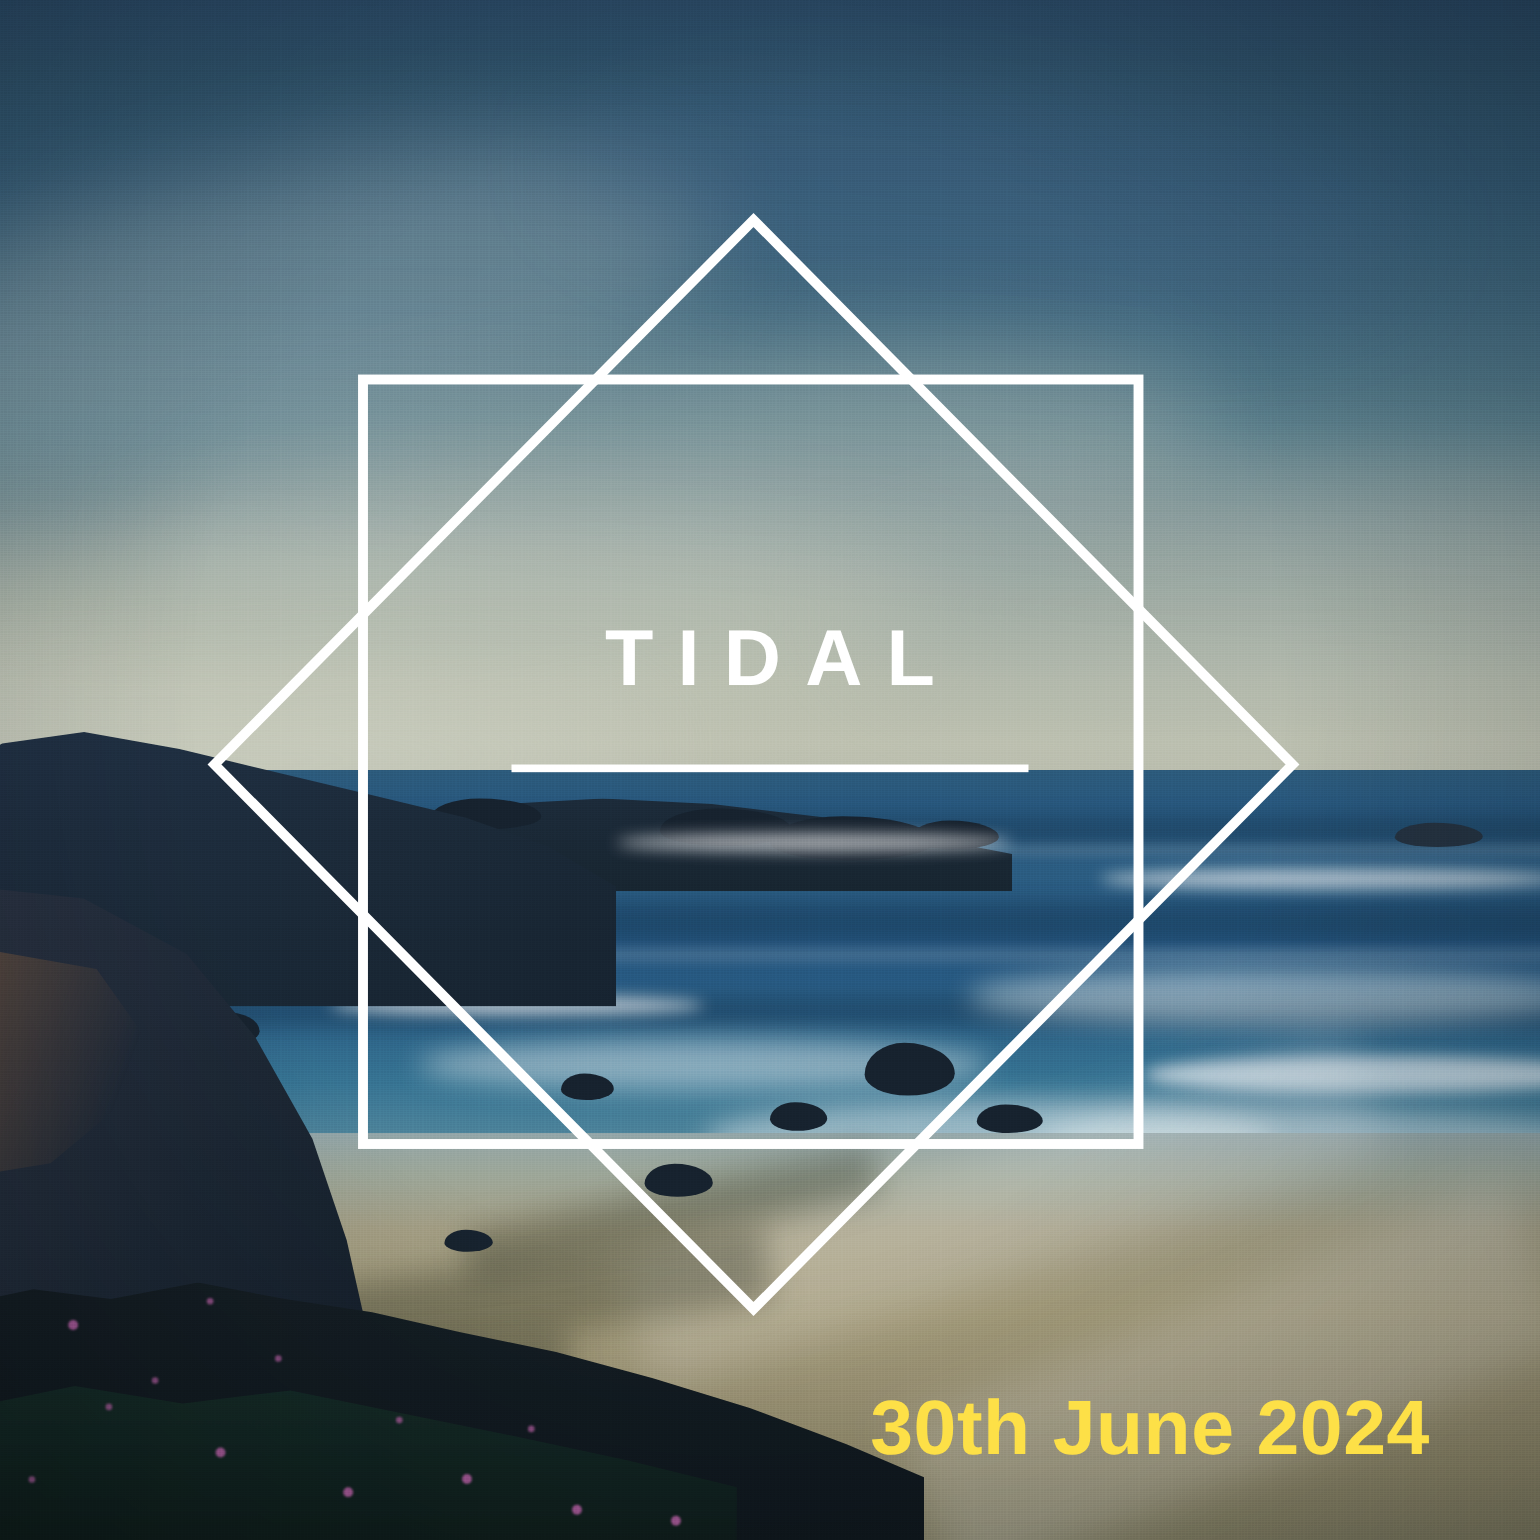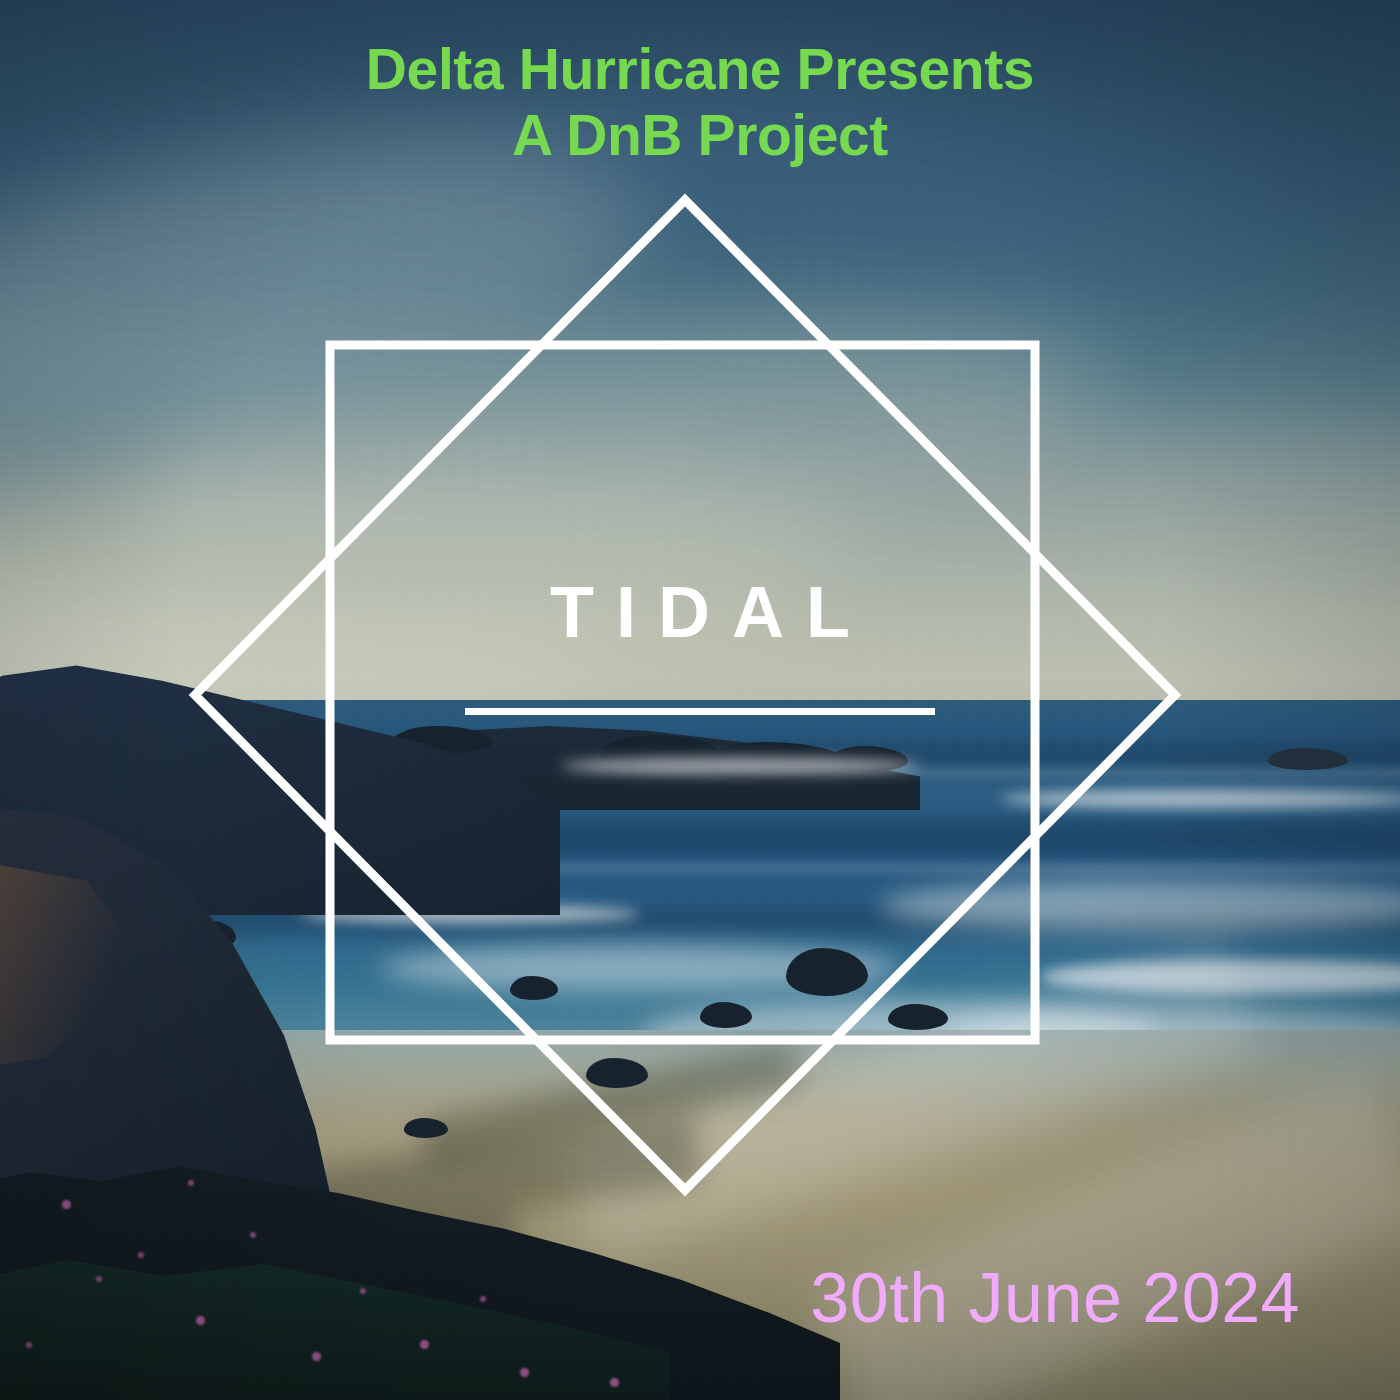--- a/index.html
+++ b/index.html
@@ -232,21 +232,21 @@
     width: 700px;
     text-align: center;
     color: #ffffff;
   }
   .word-top {
     font-size: 72px;
     font-weight: bold;
     letter-spacing: 22px;
     text-indent: 22px;
     line-height: 1;
-    margin: 16px;
+    margin: 3px;
   }
   .rule {
     width: 470px;
     height: 7px;
     background: #ffffff;
     margin: 60px auto 0;
   }
   .word-bottom {
     font-size: 78px;
     font-weight: bold;
@@ -254,22 +254,22 @@
     text-indent: 26px;
     line-height: 1;
     margin: 42px 0 0;
   }
 
   .date-text {
     position: absolute;
     right: 100px;
     bottom: 62px;
     font-size: 70px;
-    font-weight: normal;
-    color: #f0abfc;
+    font-weight: bold;
+    color: #fde047;
     letter-spacing: 0.5px;
     white-space: nowrap;
   }
 </style>
 </head>
 <body>
 
 <div id="poster">
 
   <div class="photo">
@@ -350,24 +350,20 @@
     <div class="grain"></div>
   </div>
 
   <div class="emblem">
     <svg width="1400" height="1400" viewBox="0 0 1400 1400" fill="none">
       <polygon points="685,200 1175,695 685,1190 195,695" stroke="#ffffff" stroke-width="9" fill="none" stroke-linejoin="miter"></polygon>
       <rect x="330" y="345" width="705" height="695" stroke="#ffffff" stroke-width="9" fill="none"></rect>
     </svg>
   </div>
 
-  <div class="header-text" style="color:#76d94f">
-    <span class="line">Delta Hurricane Presents</span>
-    <span class="line">A DnB Project</span>
-  </div>
 
   <div class="lockup">
     <p class="word-top">TIDAL</p>
     <div class="rule"></div>
   </div>
 
   <div class="date-text">30th June 2024</div>
 
 </div>
 

